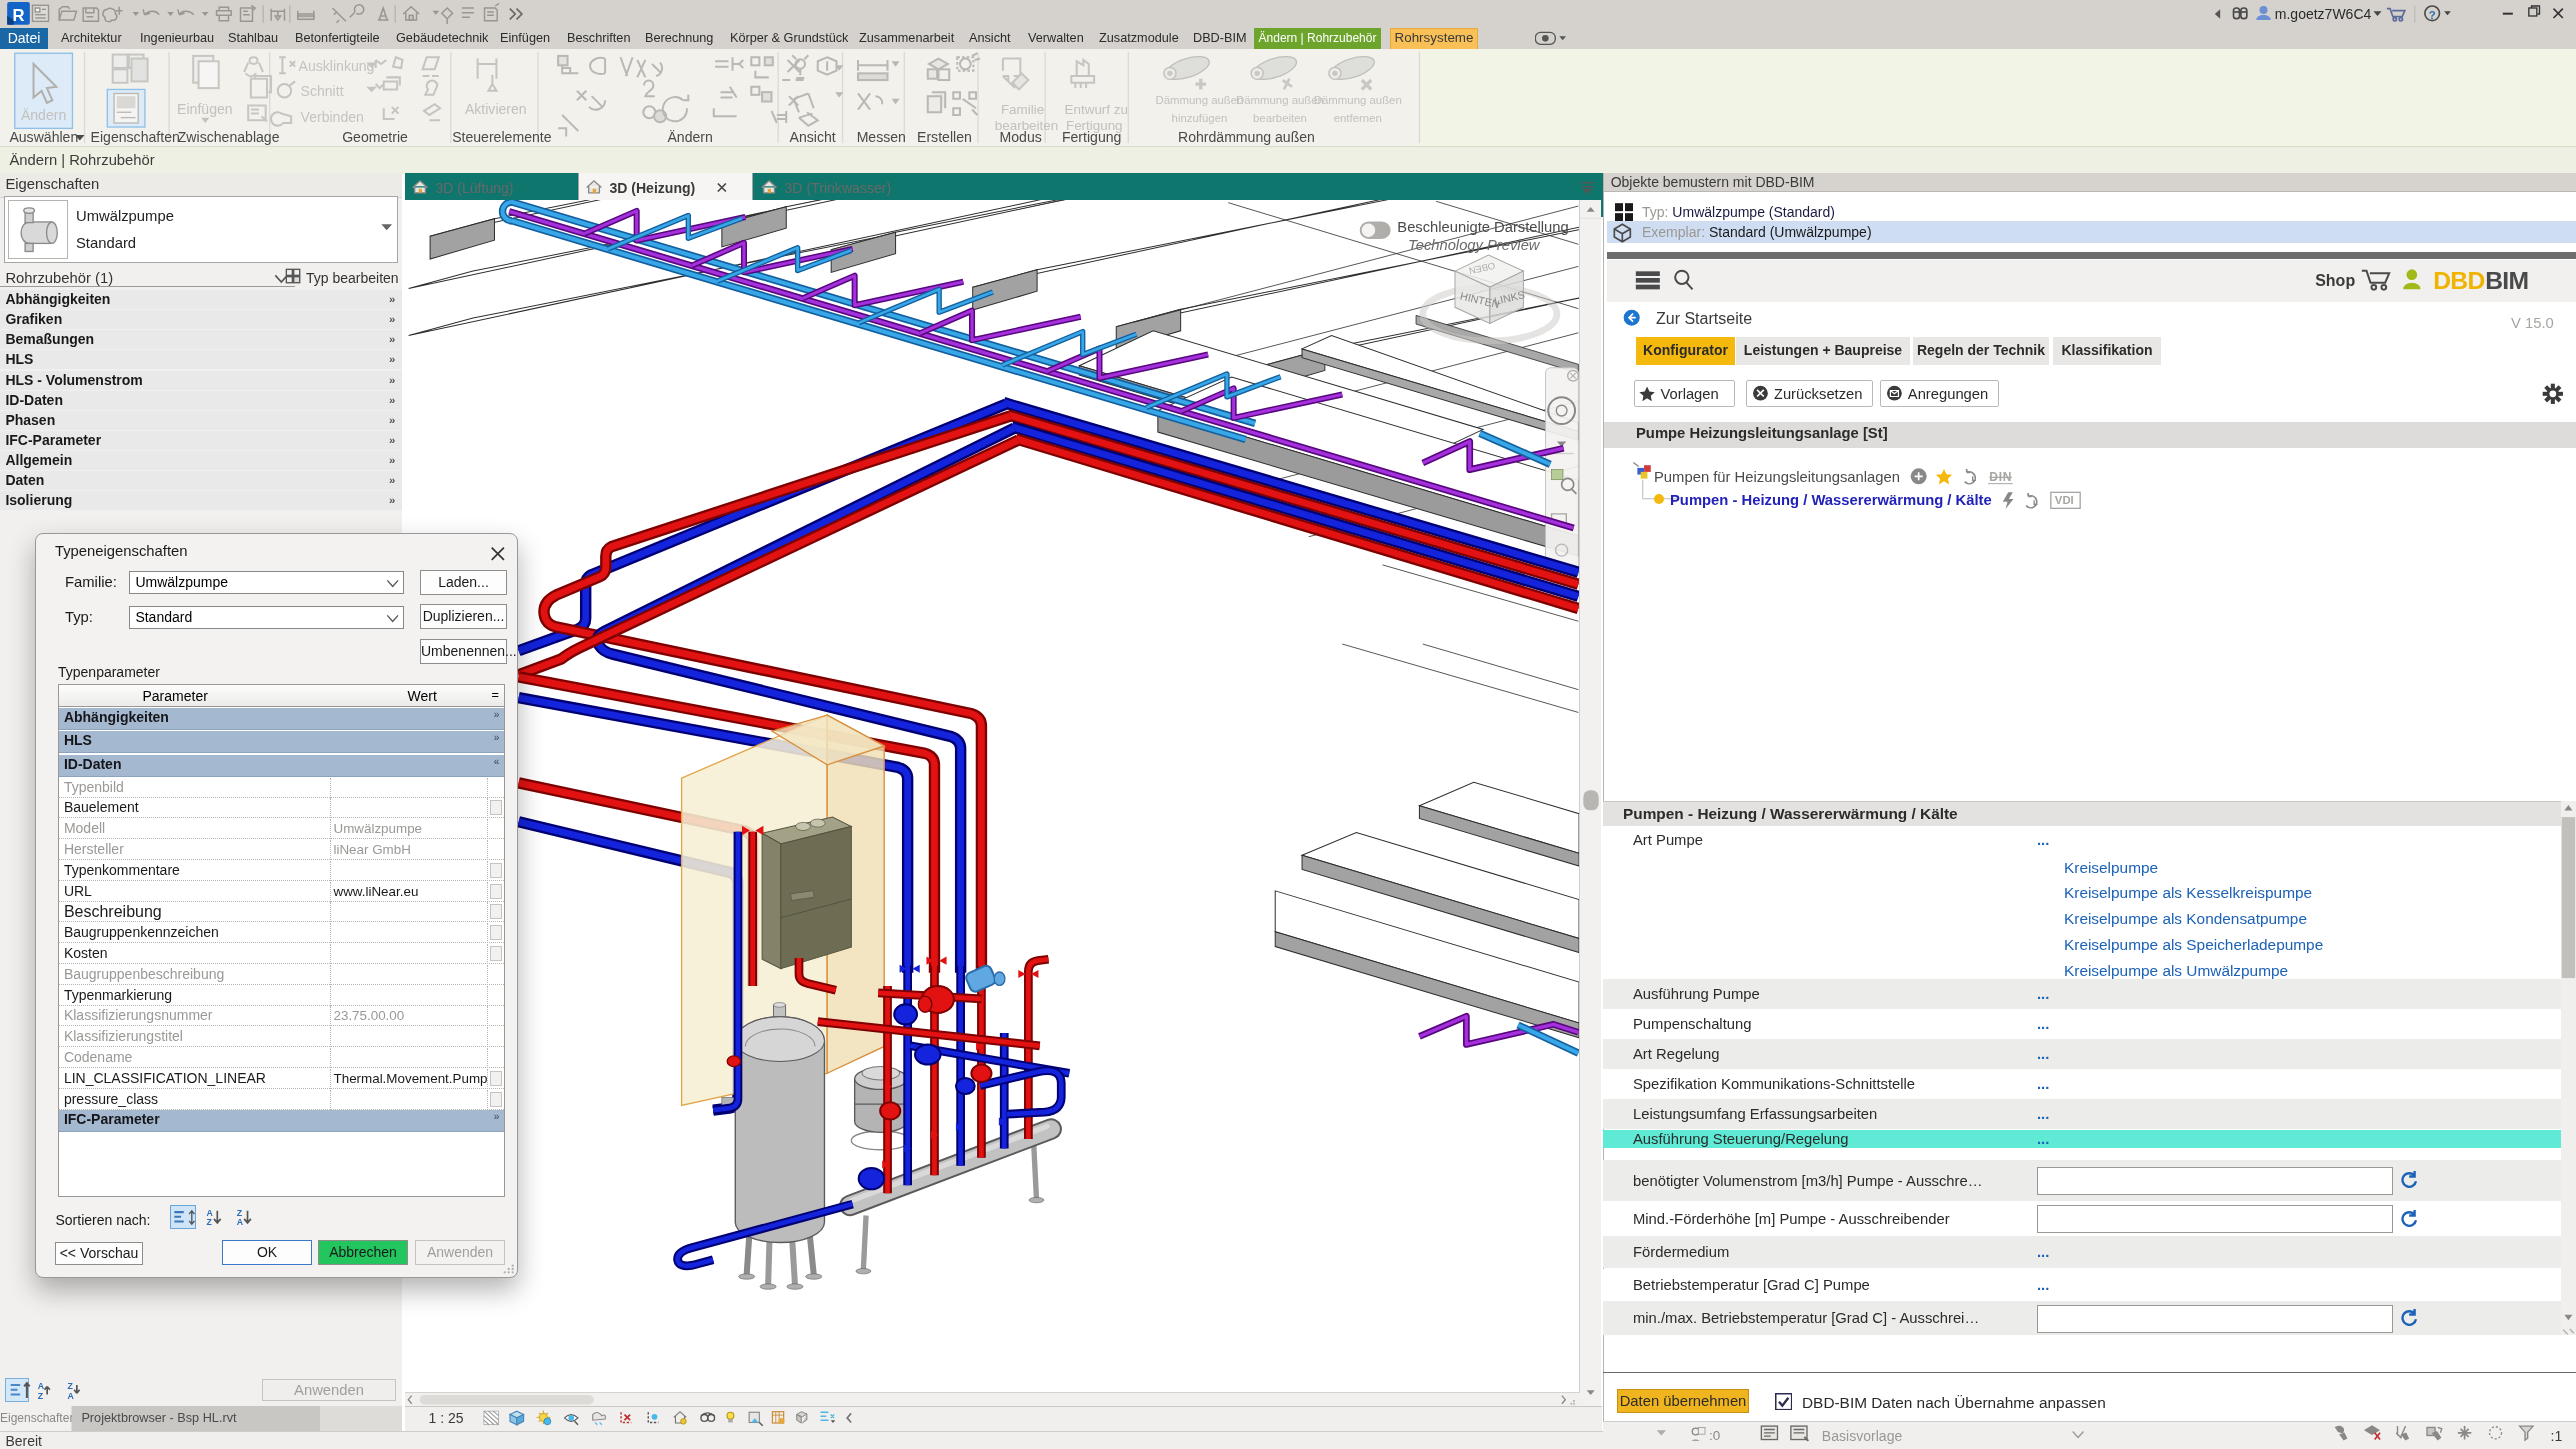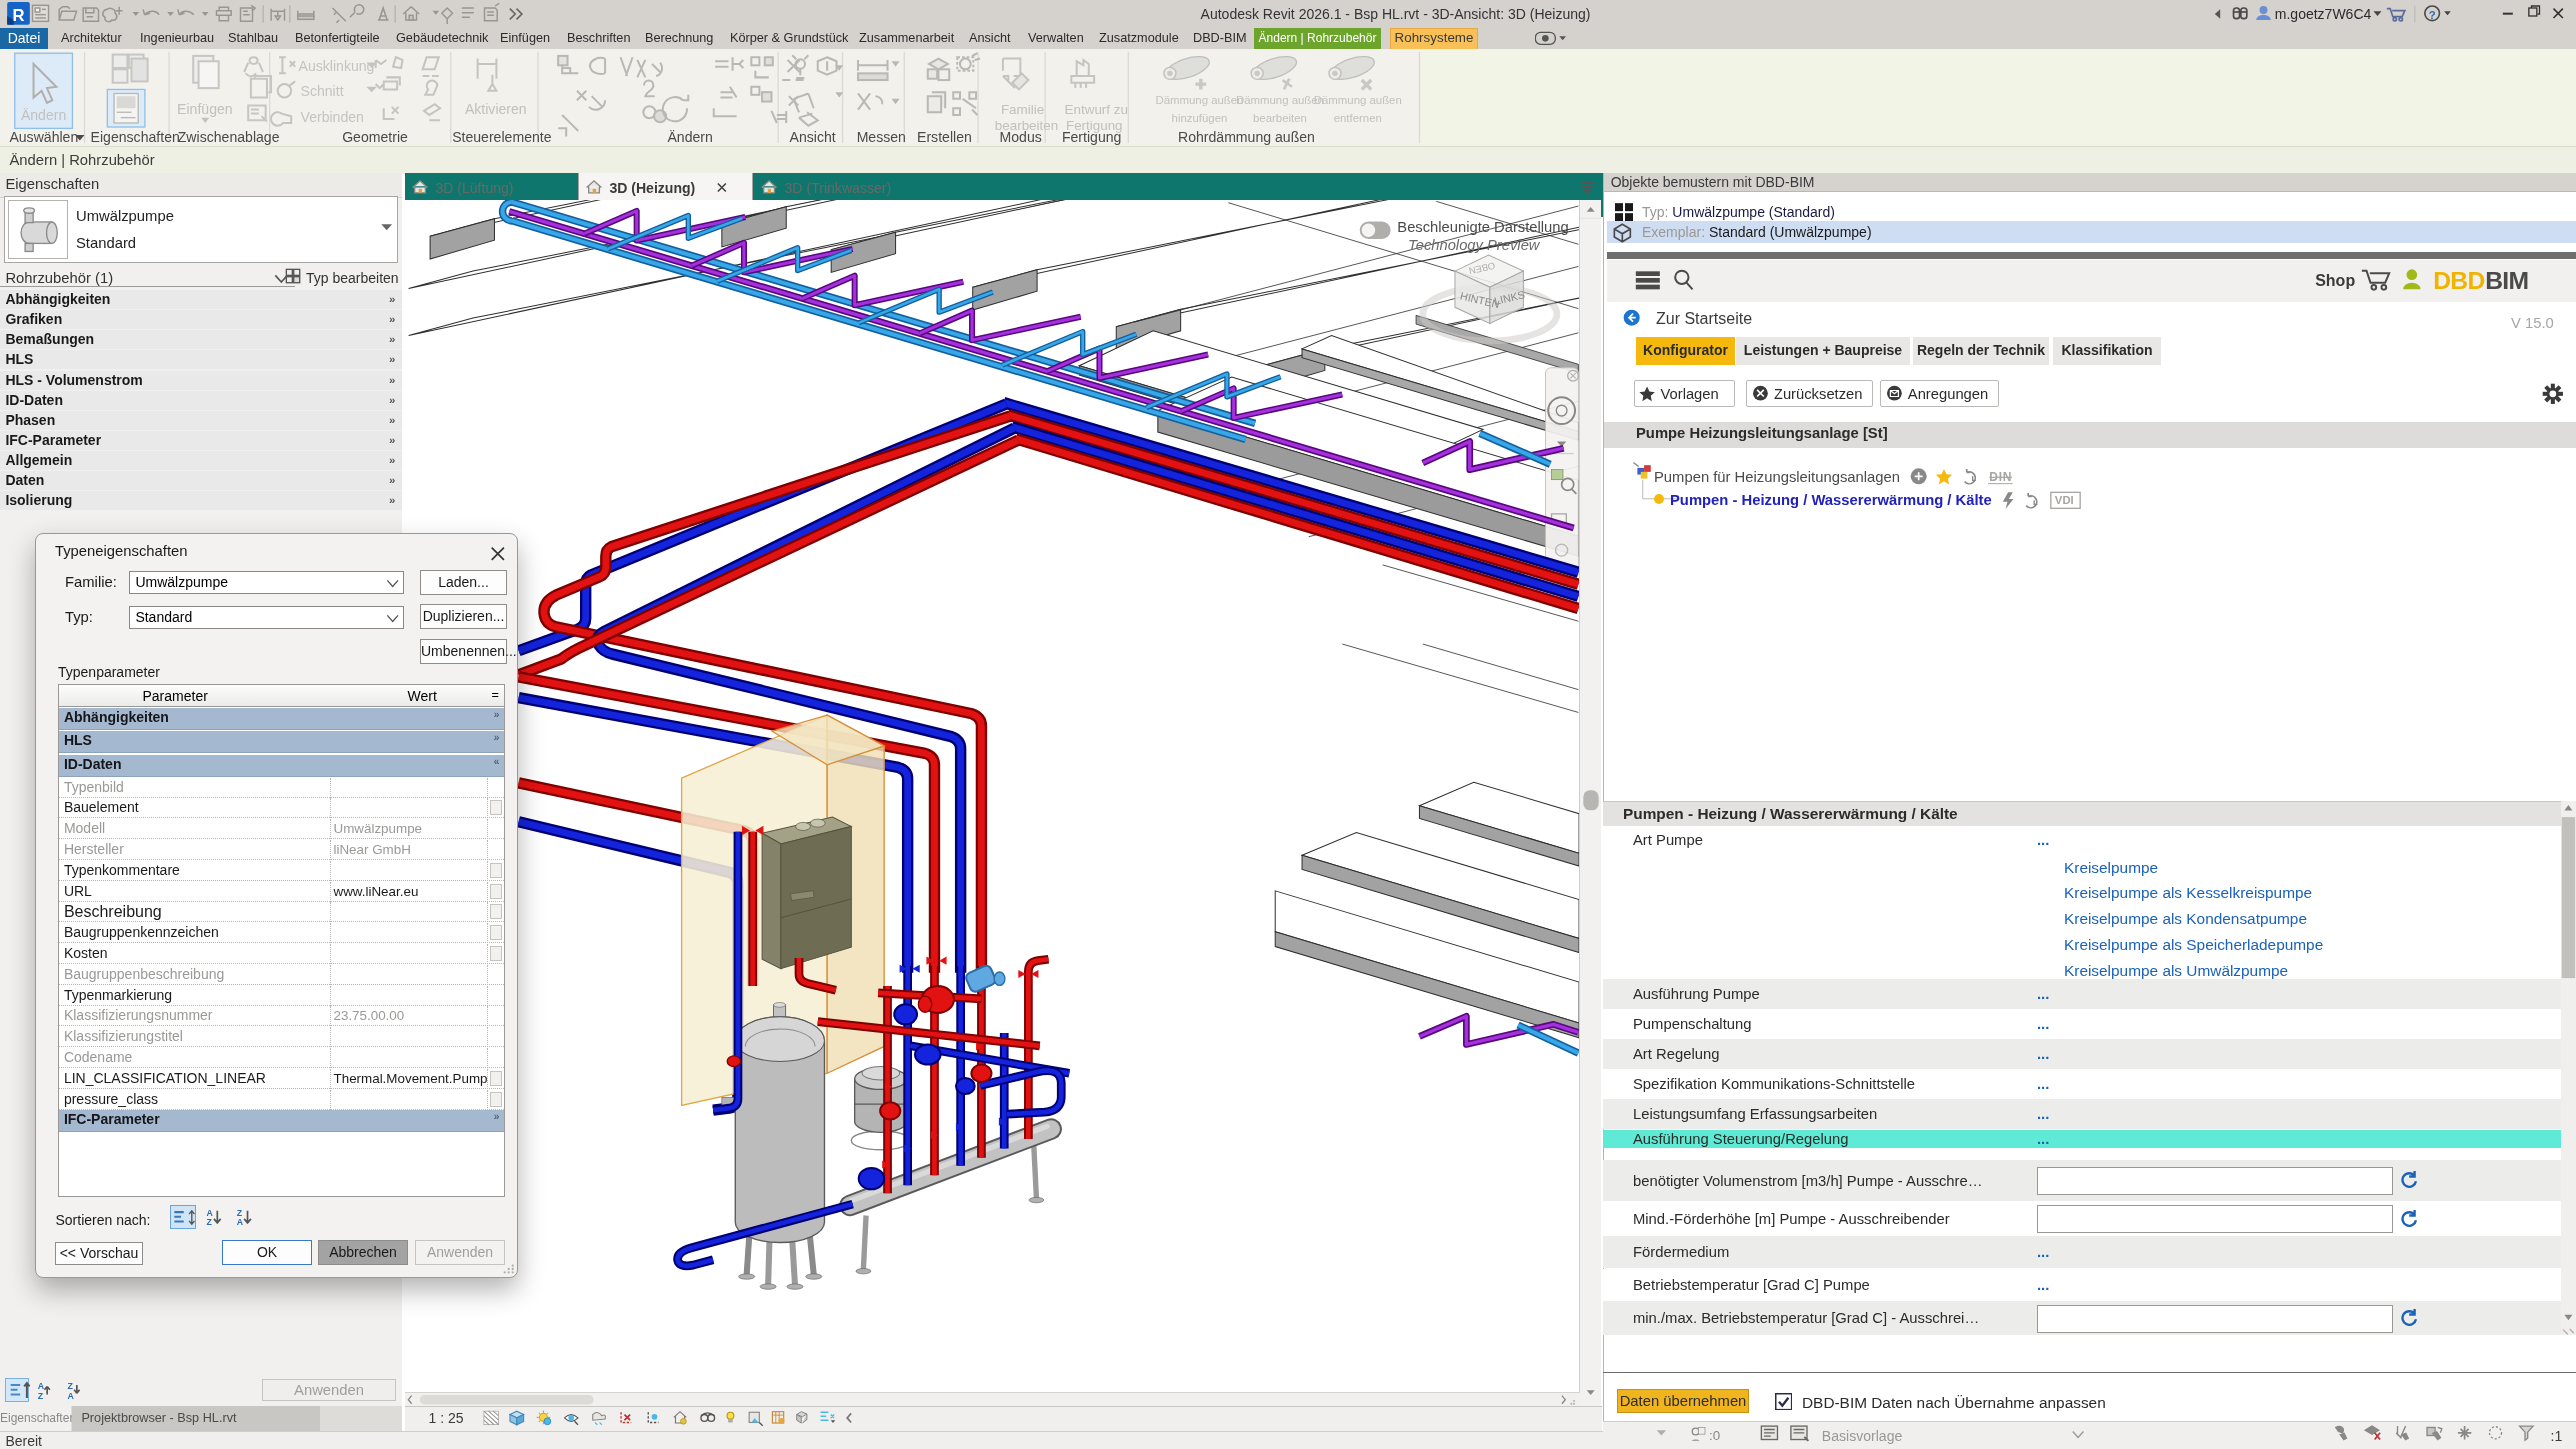--- a/index.html
+++ b/index.html
@@ -64,21 +64,20 @@
    <path d="M602 21 L614 10 L626 21 M606 19 v11 h16 v-11"></path>
         <rect x="611" y="23" width="6" height="7" fill="#c8c6c0"></rect>
    <path d="M668 12 l8 8 -8 8 -8-8 z M668 28 v8"></path>
    <path d="M690 12 h18 m-18 7 h18 m-18 7 h12"></path>
    <path d="M724 12 h16 l3 3 v16 h-19 z m4 6 h10 m-10 5 h10 m2-14 l6-4"></path>
   </g>
   <g stroke="#6a6862" stroke-width="2.6" fill="none">
         <path d="M762 13 l8 8 -8 8 M772 13 l8 8 -8 8"></path>
       </g>
  </svg>
- <div class="abs" style="left:215px;width:2361px;top:6px;text-align:center;font-size:14px;color:#333;">Autodesk Revit 2026.1 - Bsp HL.rvt - 3D-Ansicht: 3D (Heizung)</div>
  <svg class="abs" style="left:2207px;top:0" width="369" height="28" viewBox="0 0 550 42">
   <path d="M18 14 l-8 7 8 7 z" fill="#555"></path>
   <g stroke="#4a4a4a" stroke-width="2.5" fill="none">
    <rect x="38" y="12" width="9" height="16" rx="4"></rect>
         <rect x="49" y="12" width="9" height="16" rx="4"></rect>
         <path d="M38 18 h20"></path>
   </g>
   <g>
         <circle cx="83" cy="15" r="6" fill="#6b8fd4"></circle>
         <path d="M72 30 a11 8 0 0 1 22 0 z" fill="#6b8fd4"></path>
@@ -1211,21 +1210,21 @@
         <path d="M16 4 v18 m-5-6 l5 6 5-6" stroke="#555" stroke-width="2.5" fill="none"></path>
       </g>
   <g transform="translate(95,0)">
         <text x="0" y="12" font-size="13" fill="#2a6db5" font-weight="bold">Z</text>
         <text x="0" y="25" font-size="13" fill="#2a6db5" font-weight="bold">A</text>
         <path d="M16 4 v18 m-5-6 l5 6 5-6" stroke="#555" stroke-width="2.5" fill="none"></path>
       </g>
  </svg>
  <div class="abs" style="left:19px;top:708px;width:88px;height:23px;background:#fdfdfd;border:0.7px solid #8f8d8a;font-size:14px;text-align:center;line-height:21.5px;color:#1a1a1a;">&lt;&lt; Vorschau</div>
  <div class="abs" style="left:186px;top:706px;width:90px;height:25px;background:#fdfdfd;border:1.3px solid #3a78c8;font-size:14px;text-align:center;line-height:22px;color:#1a1a1a;">OK</div>
- <div class="abs" style="left:282px;top:706px;width:90px;height:25px;background:#a3a3a3;border:0.7px solid #8f8d8a;font-size:14px;text-align:center;line-height:23.5px;color:#1a1a1a;">Abbrechen</div>
+ <div class="abs" style="left:282px;top:706px;width:90px;height:25px;background:#22c55e;border:0.7px solid #8f8d8a;font-size:14px;text-align:center;line-height:23.5px;color:#1a1a1a;">Abbrechen</div>
  <div class="abs" style="left:379px;top:706px;width:90px;height:25px;background:#f3f2f1;border:0.7px solid #c6c4c1;font-size:14px;text-align:center;line-height:23.5px;color:#a09e9b;">Anwenden</div>
  <svg class="abs" style="left:466px;top:729px" width="13.4" height="12" viewBox="0 0 20 18">
       <g fill="#b0aeaa">
         <circle cx="16" cy="4" r="1.7"></circle>
         <circle cx="10" cy="9" r="1.7"></circle>
         <circle cx="16" cy="9" r="1.7"></circle>
         <circle cx="4" cy="14" r="1.7"></circle>
         <circle cx="10" cy="14" r="1.7"></circle>
         <circle cx="16" cy="14" r="1.7"></circle>
       </g>

